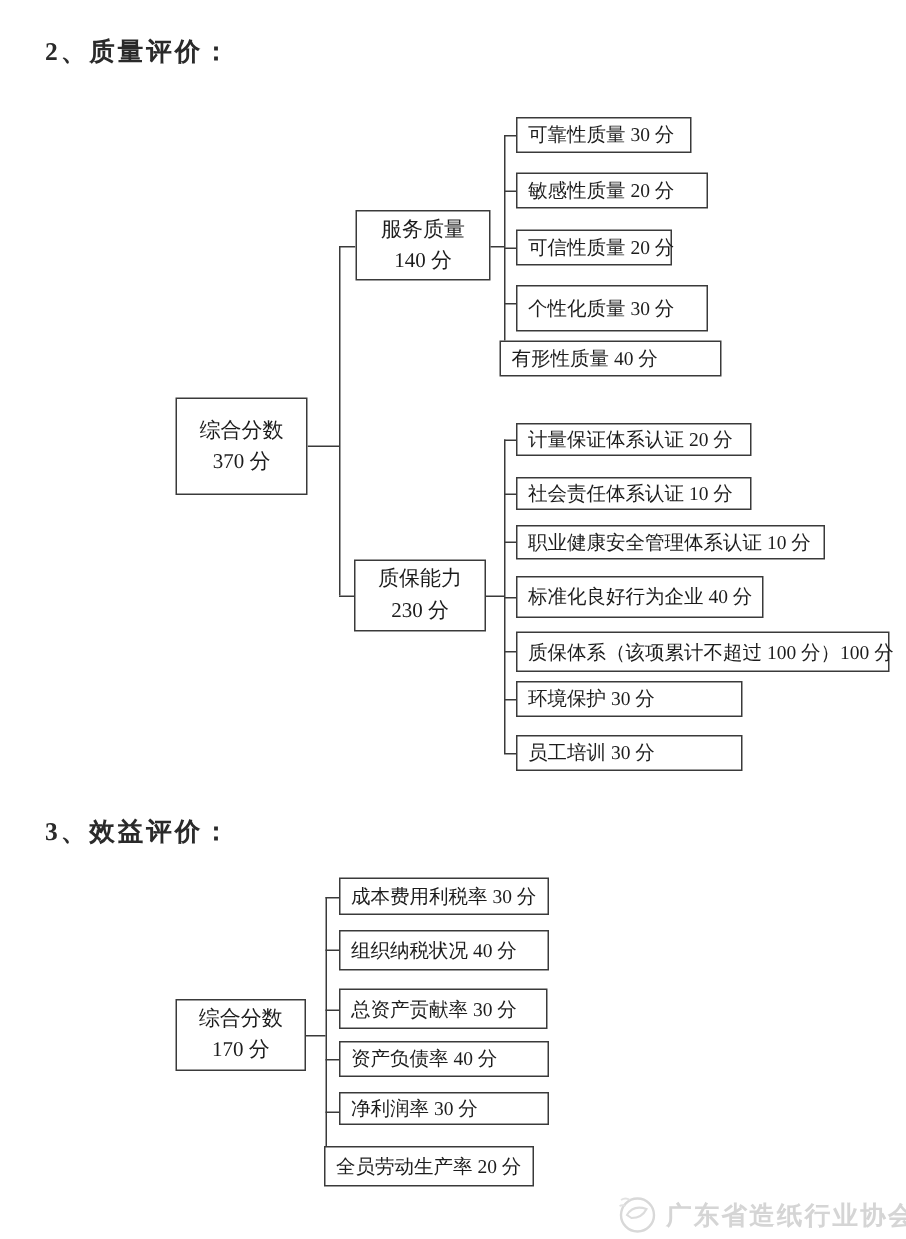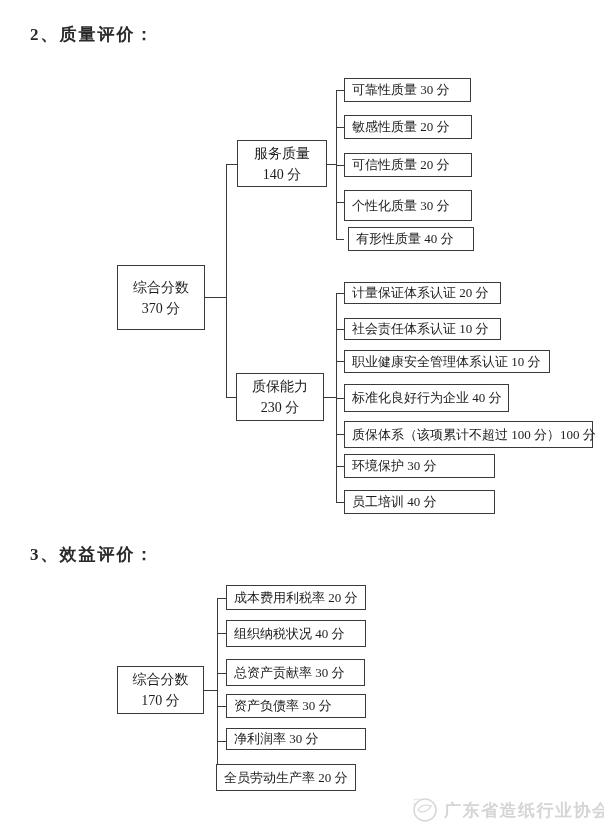--- a/index.html
+++ b/index.html
@@ -63,59 +63,59 @@
   <div class="node branch" style="left:117px;top:249px;width:88px;height:65px">
     <span>综合分数</span>
     <span>370 分</span>
   </div>
 
   <div class="node branch" style="left:237px;top:124px;width:90px;height:47px">
     <span>服务质量</span>
     <span>140 分</span>
   </div>
 
-  <div class="node leaf" style="left:344px;top:62px;width:127px;height:24px">可靠性质量 30 分</div>
+  <div class="node leaf" style="left:344px;top:62px;width:117px;height:24px">可靠性质量 30 分</div>
   <div class="node leaf" style="left:344px;top:99px;width:128px;height:24px">敏感性质量 20 分</div>
-  <div class="node leaf" style="left:344px;top:137px;width:128px;height:24px">可信性质量 20 分</div>
+  <div class="node leaf" style="left:344px;top:137px;width:104px;height:24px">可信性质量 20 分</div>
   <div class="node leaf" style="left:344px;top:174px;width:128px;height:31px">个性化质量 30 分</div>
-  <div class="node leaf" style="left:348px;top:211px;width:126px;height:24px">有形性质量 40 分</div>
+  <div class="node leaf" style="left:333px;top:211px;width:148px;height:24px">有形性质量 40 分</div>
 
   <div class="node branch" style="left:236px;top:357px;width:88px;height:48px">
     <span>质保能力</span>
     <span>230 分</span>
   </div>
 
   <div class="node leaf" style="left:344px;top:266px;width:157px;height:22px">计量保证体系认证 20 分</div>
   <div class="node leaf" style="left:344px;top:302px;width:157px;height:22px">社会责任体系认证 10 分</div>
   <div class="node leaf" style="left:344px;top:334px;width:206px;height:23px">职业健康安全管理体系认证 10 分</div>
   <div class="node leaf" style="left:344px;top:368px;width:165px;height:28px">标准化良好行为企业 40 分</div>
   <div class="node leaf" style="left:344px;top:405px;width:249px;height:27px">质保体系（该项累计不超过 100 分）100 分</div>
   <div class="node leaf" style="left:344px;top:438px;width:151px;height:24px">环境保护 30 分</div>
-  <div class="node leaf" style="left:344px;top:474px;width:151px;height:24px">员工培训 40 分</div>
+  <div class="node leaf" style="left:344px;top:474px;width:151px;height:24px">员工培训 30 分</div>
 
   <div class="sec-title" style="left:30px;top:527px">3、效益评价：</div>
 
   <div class="hl" style="left:204px;top:674px;width:13px"></div>
   <div class="vl" style="left:217px;top:582px;height:180px"></div>
   <div class="hl" style="left:217px;top:582px;width:9px"></div>
   <div class="hl" style="left:217px;top:617px;width:9px"></div>
   <div class="hl" style="left:217px;top:657px;width:9px"></div>
   <div class="hl" style="left:217px;top:690px;width:9px"></div>
   <div class="hl" style="left:217px;top:725px;width:9px"></div>
   <div class="hl" style="left:217px;top:761px;width:9px"></div>
 
   <div class="node branch" style="left:117px;top:650px;width:87px;height:48px">
     <span>综合分数</span>
     <span>170 分</span>
   </div>
 
-  <div class="node leaf" style="left:226px;top:569px;width:140px;height:25px">成本费用利税率 20 分</div>
+  <div class="node leaf" style="left:226px;top:569px;width:140px;height:25px">成本费用利税率 30 分</div>
   <div class="node leaf" style="left:226px;top:604px;width:140px;height:27px">组织纳税状况 40 分</div>
   <div class="node leaf" style="left:226px;top:643px;width:139px;height:27px">总资产贡献率 30 分</div>
-  <div class="node leaf" style="left:226px;top:678px;width:140px;height:24px">资产负债率 30 分</div>
+  <div class="node leaf" style="left:226px;top:678px;width:140px;height:24px">资产负债率 40 分</div>
   <div class="node leaf" style="left:226px;top:712px;width:140px;height:22px">净利润率 30 分</div>
   <div class="node leaf" style="left:216px;top:748px;width:140px;height:27px">全员劳动生产率 20 分</div>
 
   <svg class="footer-logo" width="32" height="32" viewBox="0 0 32 32">
     <circle cx="17" cy="17" r="11" fill="none" stroke="#d8d8d8" stroke-width="1.6"></circle>
     <path d="M10 17 q4 -7 13 -4 q-3 6 -10 6 z" fill="none" stroke="#dcdcdc" stroke-width="1.4"></path>
     <path d="M6 7 q3 -2 6 0 M5 11 q2 -1 4 0" fill="none" stroke="#e2e2e2" stroke-width="1.2"></path>
   </svg>
   <div class="footer-text">广东省造纸行业协会</div>
 

